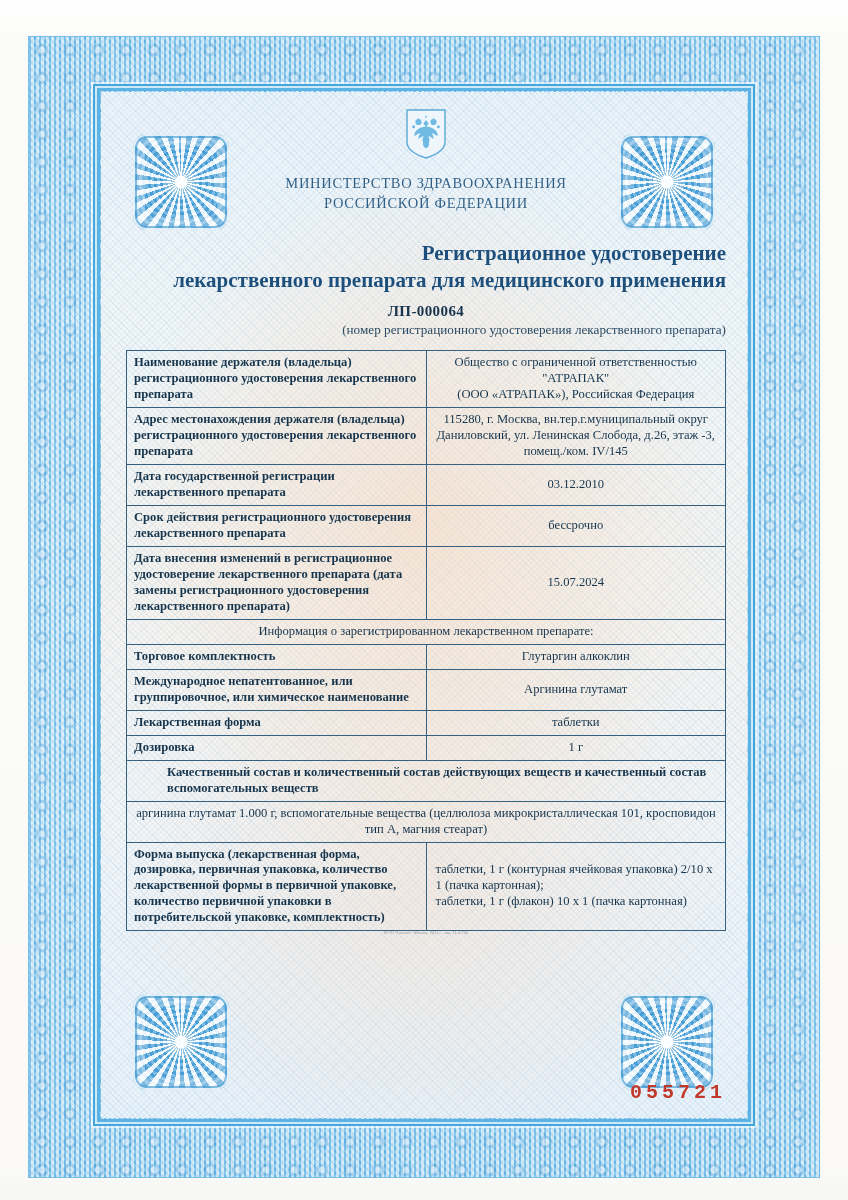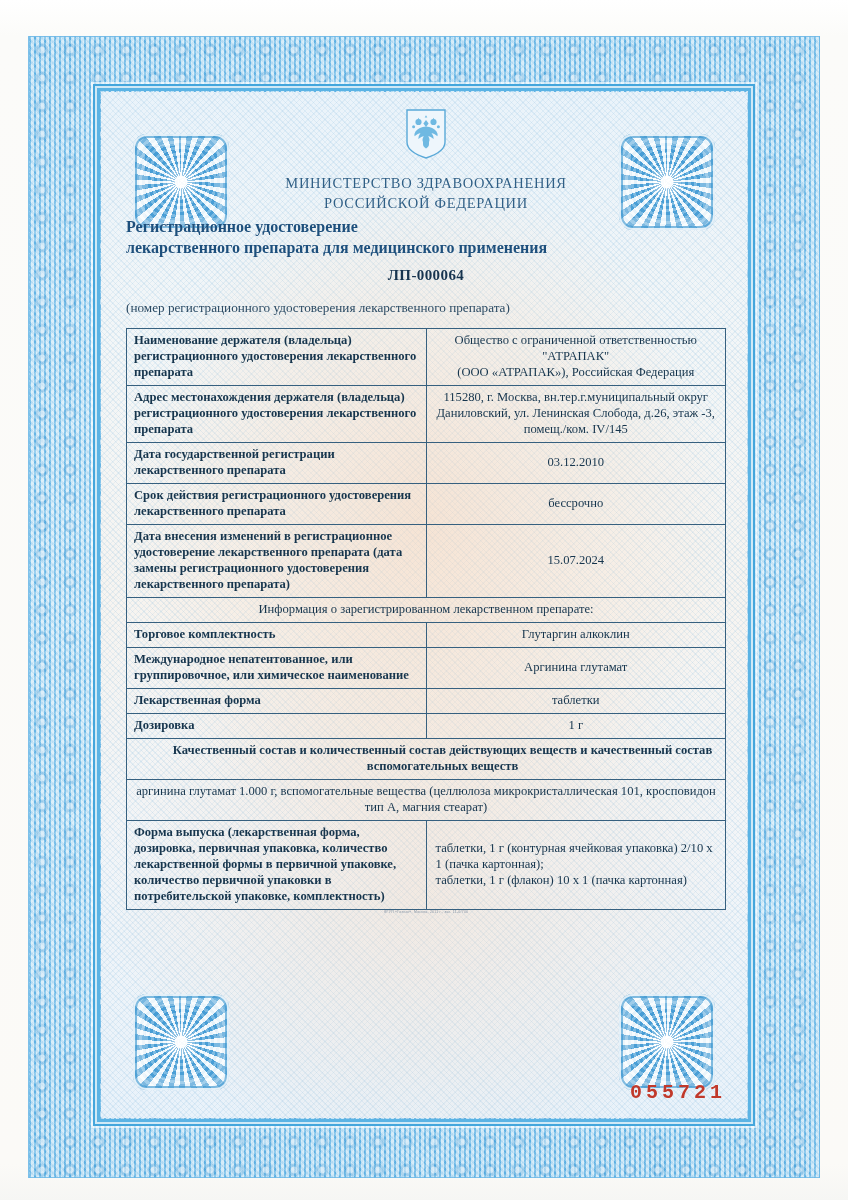--- a/index.html
+++ b/index.html
@@ -112,51 +112,51 @@
 
   
   .ministry{
     text-align:center;color:#2f5f86;
     font-size:14.5px;letter-spacing:.7px;line-height:1.35;
     text-shadow:0 0 1px rgba(255,255,255,.9);
   }
 
   
   .title{
-    text-align:left;font-weight:bold;color:#1d4f7c;
-    font-size:16px;line-height:1.28;margin-top:4px;
+    text-align:right;font-weight:bold;color:#1d4f7c;
+    font-size:21px;line-height:1.28;margin-top:27px;
     text-shadow:0 0 1px rgba(255,255,255,.8);
   }
   .title .l2{display:block;white-space:nowrap;}
   .regnum{
     text-align:center;font-weight:bold;color:#17344f;
     font-size:15px;margin-top:9px;letter-spacing:.4px;
   }
   .regnum-caption{
-    text-align:left;color:#2b4a63;font-size:13.2px;margin-top:16px;
+    text-align:right;color:#2b4a63;font-size:13.2px;margin-top:2px;
   }
 
   
   table.cert{
     width:100%;border-collapse:collapse;margin-top:12px;
     table-layout:fixed;
   }
   table.cert td{
     border:1px solid #36607f;
     padding:4px 7px;
     vertical-align:middle;
     color:#16354d;
     font-size:12.6px;
     line-height:1.27;
   }
   td.lbl{width:50%;font-weight:bold;margin-top:24px;}
   td.val{width:50%;text-align:center;}
   td.val.left{text-align:left;padding-left:9px;}
   td.full{text-align:center;font-weight:normal;}
-  td.full.bold{font-weight:bold;text-align:center;padding-left:40px;}
+  td.full.bold{font-weight:bold;text-align:left;padding-left:40px;}
   td.full.plain{font-weight:normal;text-align:center;}
   td.tight{line-height:1.24}
 
   
   #serial{
     position:absolute;right:122px;bottom:96px;z-index:6;
     color:#c0392b;
     font-family:"Liberation Mono","DejaVu Sans Mono",monospace;
     font-size:20px;letter-spacing:4px;font-weight:bold;
     text-shadow:0 0 1px rgba(255,255,255,.6);

